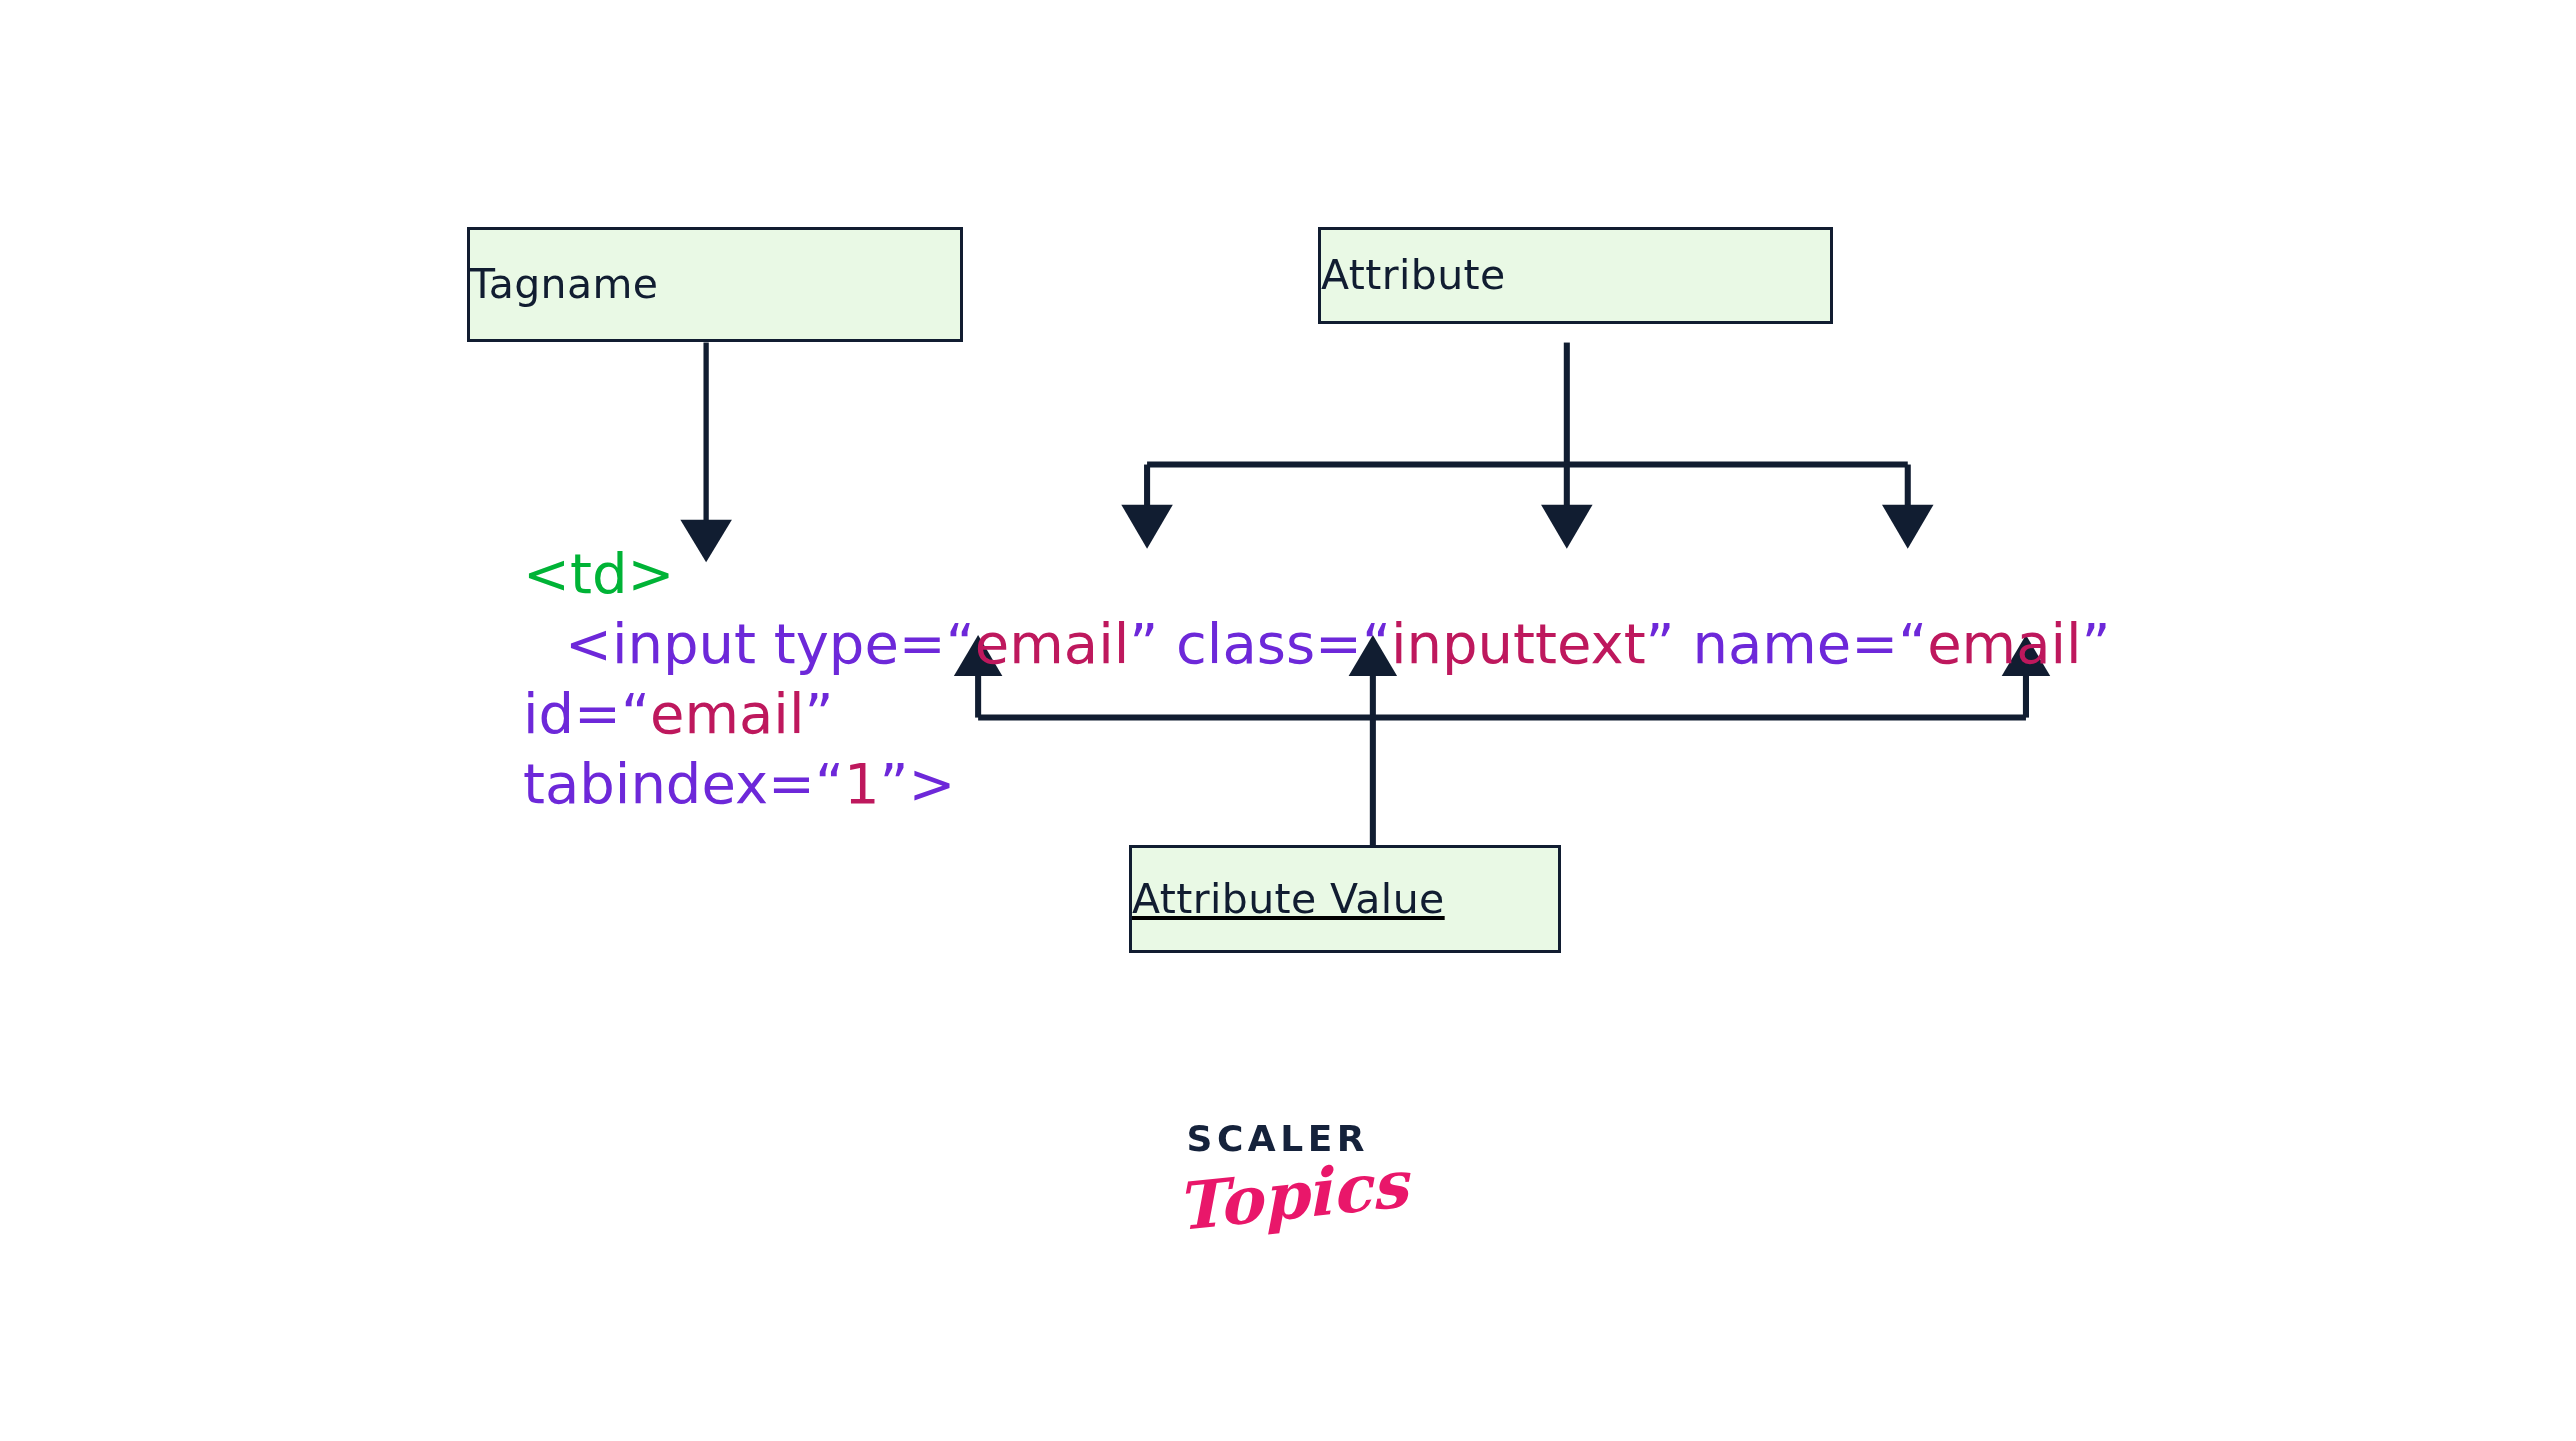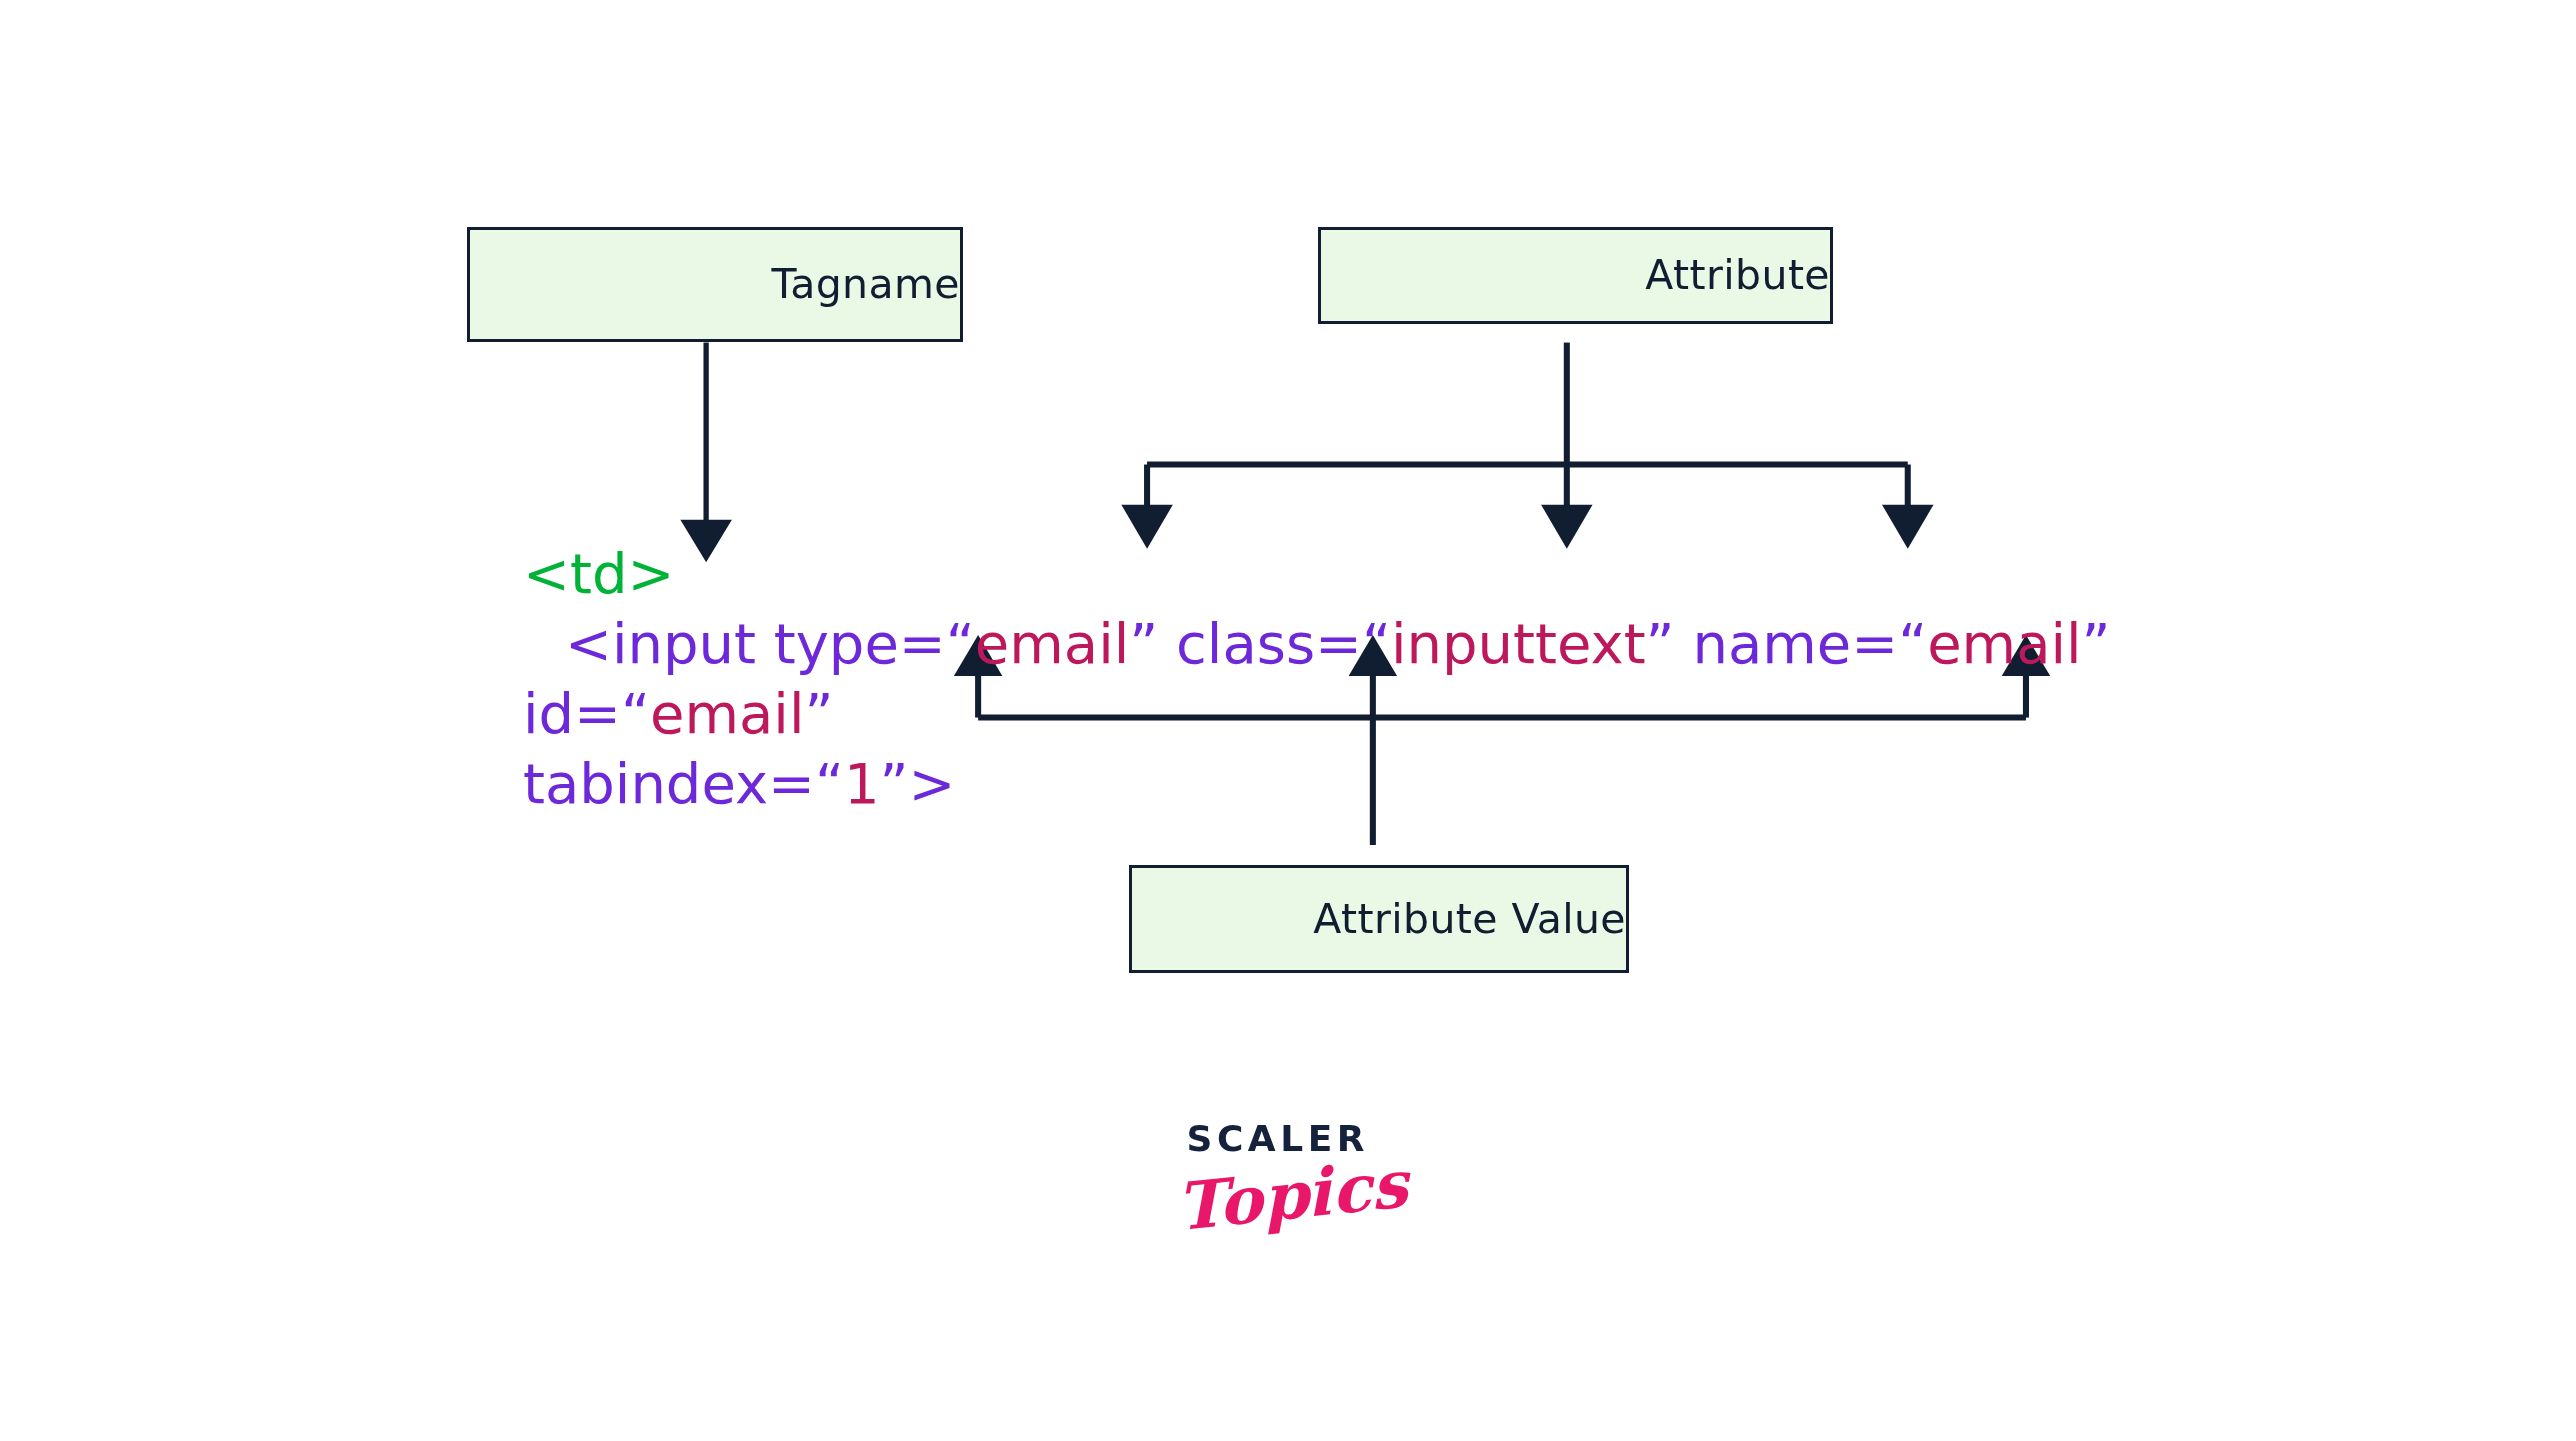--- a/index.html
+++ b/index.html
@@ -33,34 +33,34 @@
   }
 
   
   .node-box {
     position: absolute;
     box-sizing: border-box;
     background: #e9f9e5;
     border: 3.8px solid #111d31;
     display: flex;
     align-items: center;
-    justify-content: flex-end;
+    justify-content: flex-start;
   }
   .node-box .node-label {
     font-family: "DejaVu Sans", sans-serif;
     font-size: 41px;
     color: #111d31;
     letter-spacing: 0.4px;
     line-height: 1;
     white-space: nowrap;
   }
 
   #box-tagname        { left: 467px;  top: 227px;  width: 496px; height: 115px; }
   #box-attribute      { left: 1318px; top: 227px;  width: 515px; height: 97px; }
-  #box-attribute-value{ left: 1129px; top: 865px; width: 500px; height: 108px; }
+  #box-attribute-value{ left: 1129px; top: 845px; width: 432px; height: 108px; text-decoration: underline; }
 
   
   #code-block {
     position: absolute;
     left: 523px;
     top: 539px;
     width: 1652px;
     font-family: "DejaVu Sans", sans-serif;
     font-size: 56px;
     line-height: 70px;

